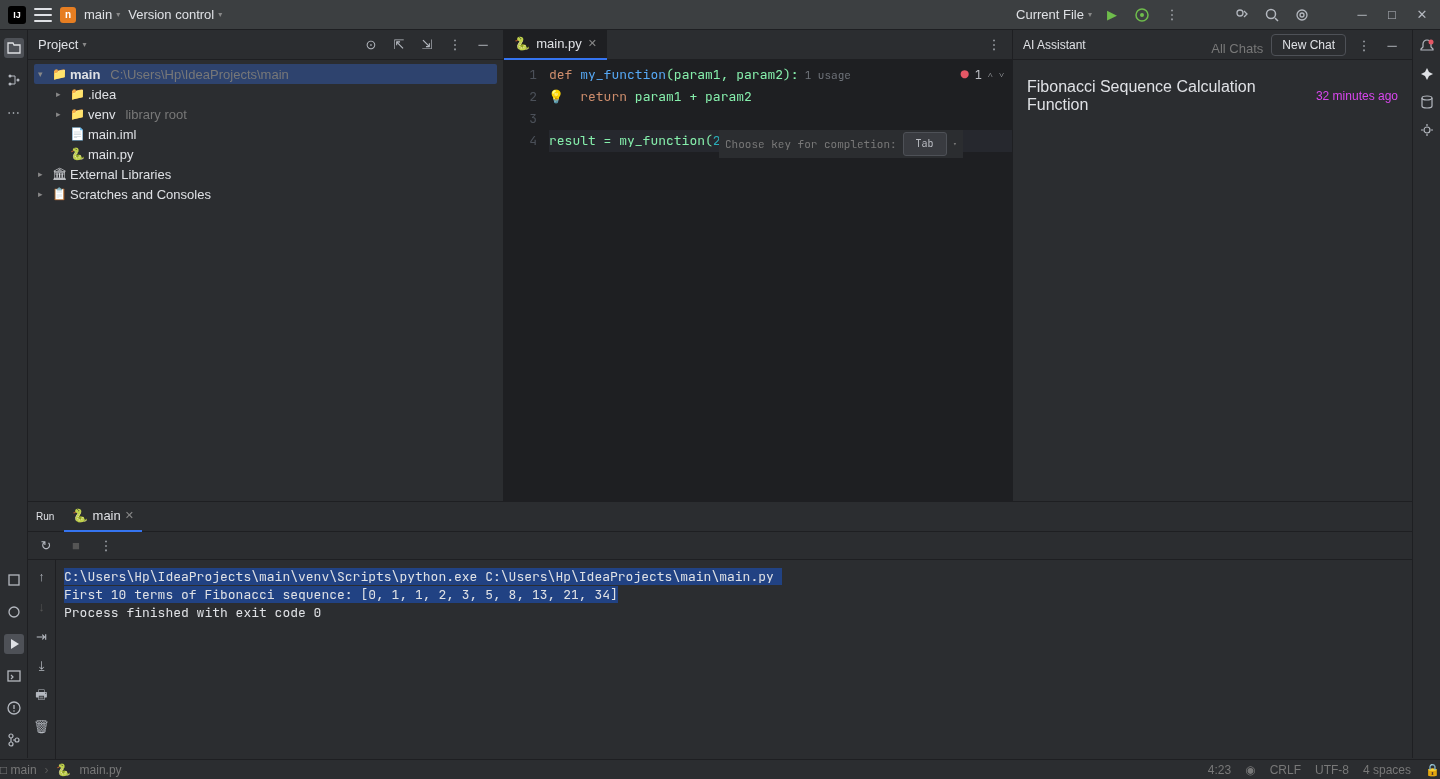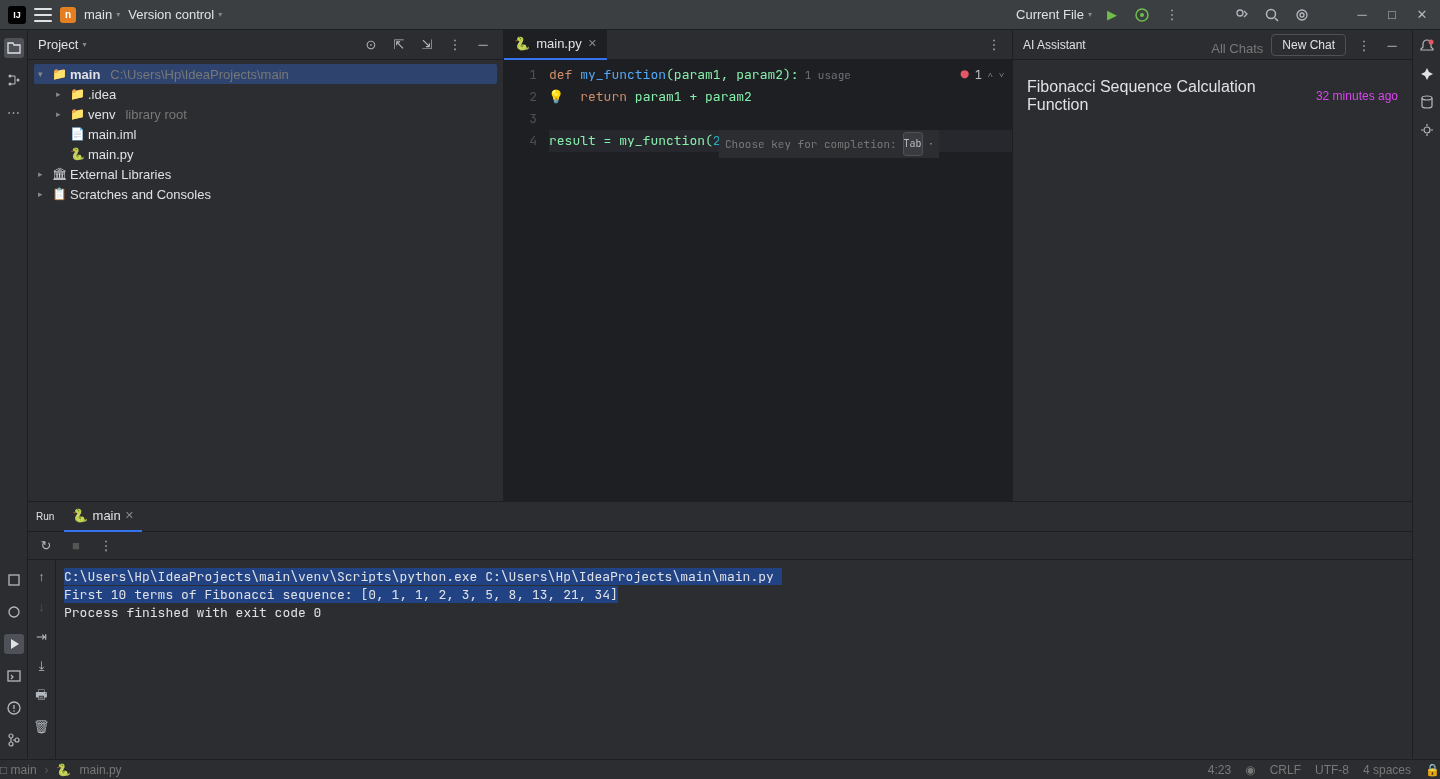--- a/index.html
+++ b/index.html
@@ -44,21 +44,21 @@
 .code-area { flex: 1; padding-top: 4px; font-family: 'JetBrains Mono', Consolas, monospace; font-size: 13px; line-height: 22px; position: relative; }
 .code-line { height: 22px; white-space: pre; }
 .kw { color: #cf8e6d; }
 .fn { color: #56a8f5; }
 .num { color: #2aacb8; }
 .id { color: #86efac; }
 .ghost { color: #5a5d63; }
 .usage-hint { color: #6f737a; font-size: 11px; margin-left: 6px; }
 .caret-line { background: #26282e; }
 .completion-hint { position: absolute; top: 70px; left: 170px; background: #2b2d30; color: #787878; font-size: 11px; padding: 2px 6px; display: flex; align-items: center; gap: 6px; }
-.tab-key { background: #393b40; border: 1px solid #4e5157; border-radius: 3px; padding: 0 0; font-size: 10px; color: #bcbec4; }
+.tab-key { background: #393b40; border: 1px solid #4e5157; border-radius: 3px; padding: 0 12px; font-size: 10px; color: #bcbec4; }
 .inspection-badge { position: absolute; top: 4px; right: 8px; display: flex; align-items: center; gap: 6px; color: #bcbec4; font-size: 12px; }
 .err-circle { color: #e55765; font-size: 13px; }
 .lightbulb { position: absolute; top: 26px; left: -1px; color: #f2c55c; font-size: 13px; }
 .ai-panel { width: 400px; background: #2b2d30; border-left: 1px solid #1e1f22; display: flex; flex-direction: column; }
 .ai-header { height: 30px; display: flex; align-items: center; padding: 0 10px; gap: 8px; border-bottom: 1px solid #1e1f22; }
 .ai-header-title { font-size: 12px; }
 .ai-header-right { margin-left: auto; display: flex; align-items: flex-end; gap: 8px; }
 .btn-newchat { background: #2b2d30; border: 1px solid #4e5157; border-radius: 4px; padding: 3px 10px; font-size: 12px; color: #dfe1e5; cursor: pointer; }
 .chat-list { padding: 10px; }
 .chat-item { display: flex; align-items: center; padding: 8px 4px; gap: 10px; cursor: pointer; }

